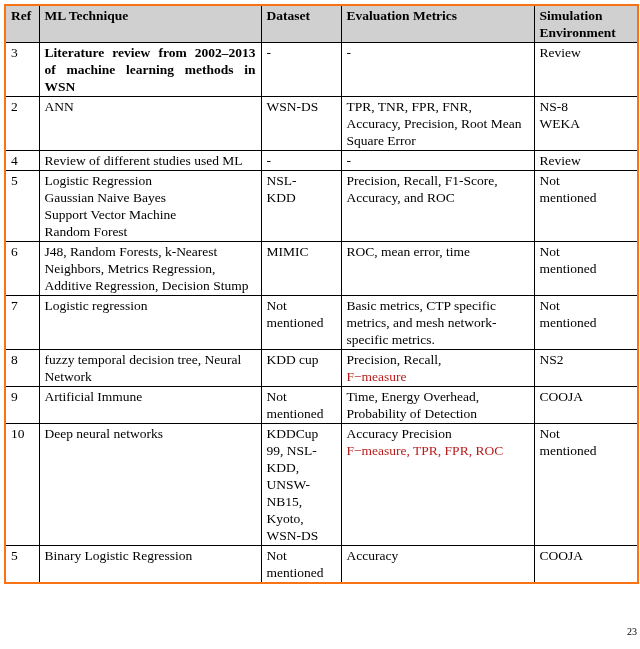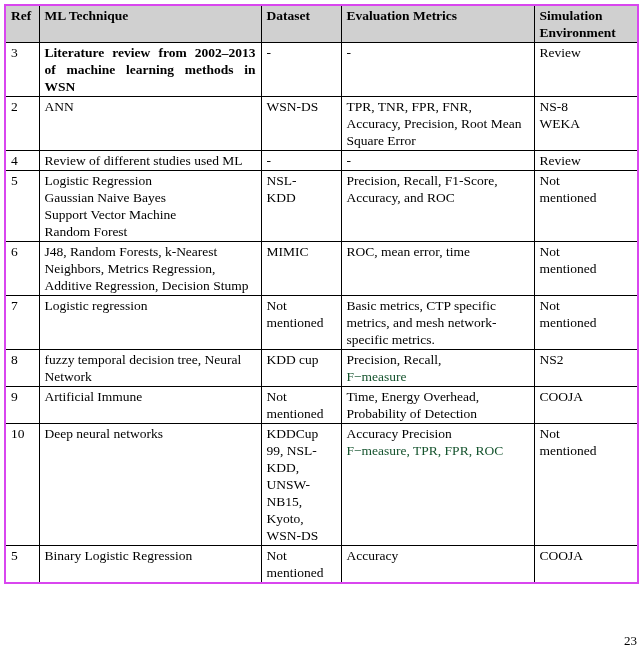--- a/index.html
+++ b/index.html
@@ -20,21 +20,21 @@
     overflow: hidden;
     background: #ffffff;
   }
   table.ml-table {
     position: absolute;
     left: 4px;
     top: 4px;
     width: 633px;
     border-collapse: collapse;
     table-layout: fixed;
-    border: 2px solid #d946ef;
+    border: 2px solid #f97316;
     padding-left: 16px;
   }
   th, td {
     border: 1px solid #000000;
     vertical-align: top;
     padding: 1px 5px;
     font-size: 13.5px;
     line-height: 17px;
     white-space: pre-line;
     overflow: hidden;
@@ -42,27 +42,27 @@
   }
   th {
     background: #d0d0d0;
     font-weight: bold;
   }
   td.justify {
     text-align: justify;
     font-weight: bold;
   }
   .gray {
-    color: #14532d;
+    color: #b91c1c;
   }
   .pageno {
     position: absolute;
     right: 3px;
-    bottom: 1px;
-    font-size: 13px;
+    bottom: 10px;
+    font-size: 10px;
     line-height: 15px;
   }
 </style>
 </head>
 <body>
 
 <div class="page">
   <table class="ml-table">
     <colgroup>
       <col style="width:34px">

